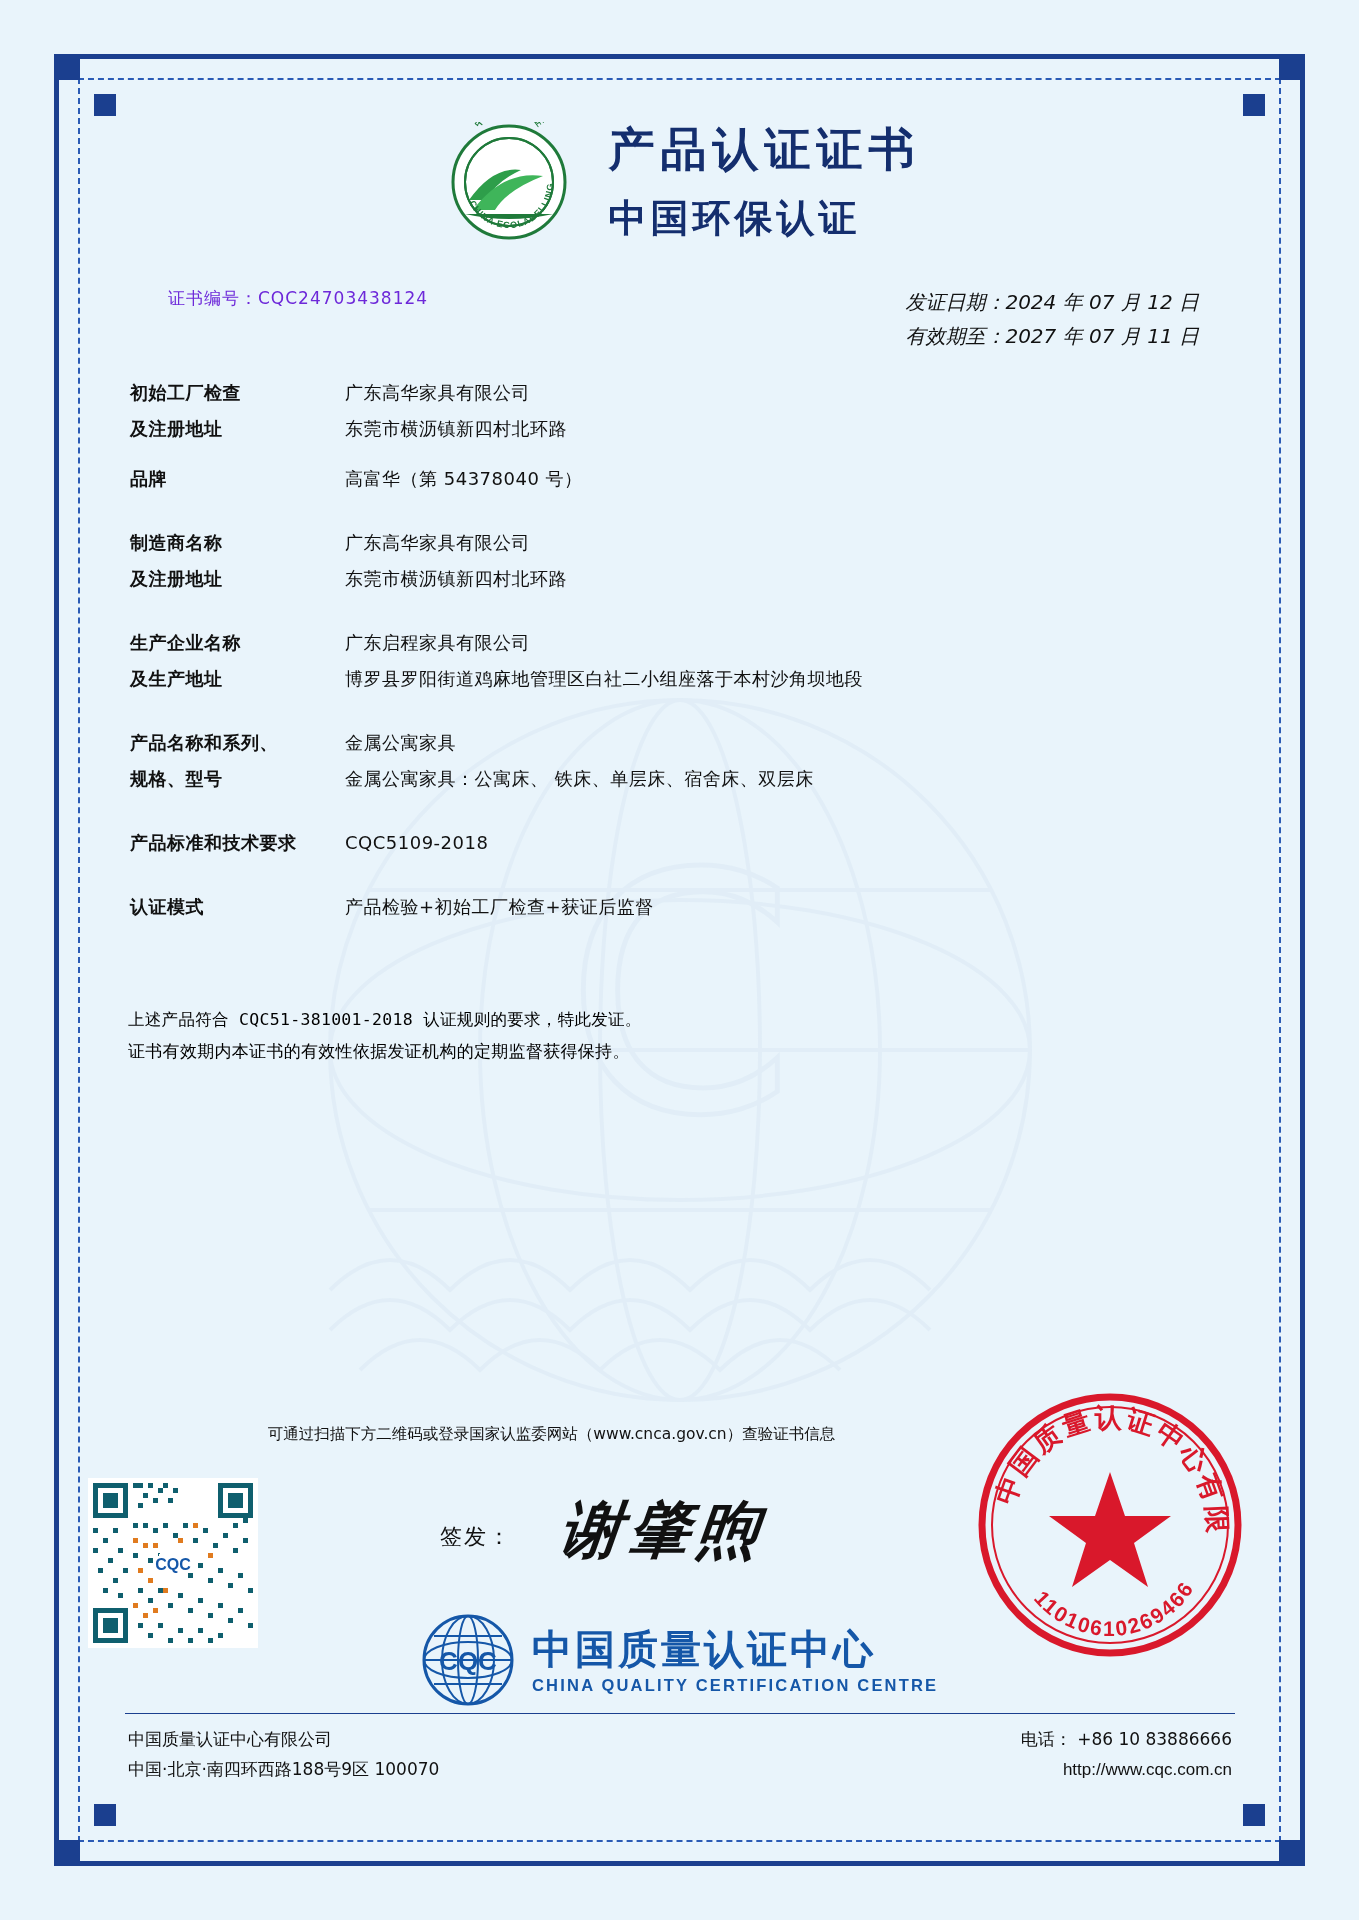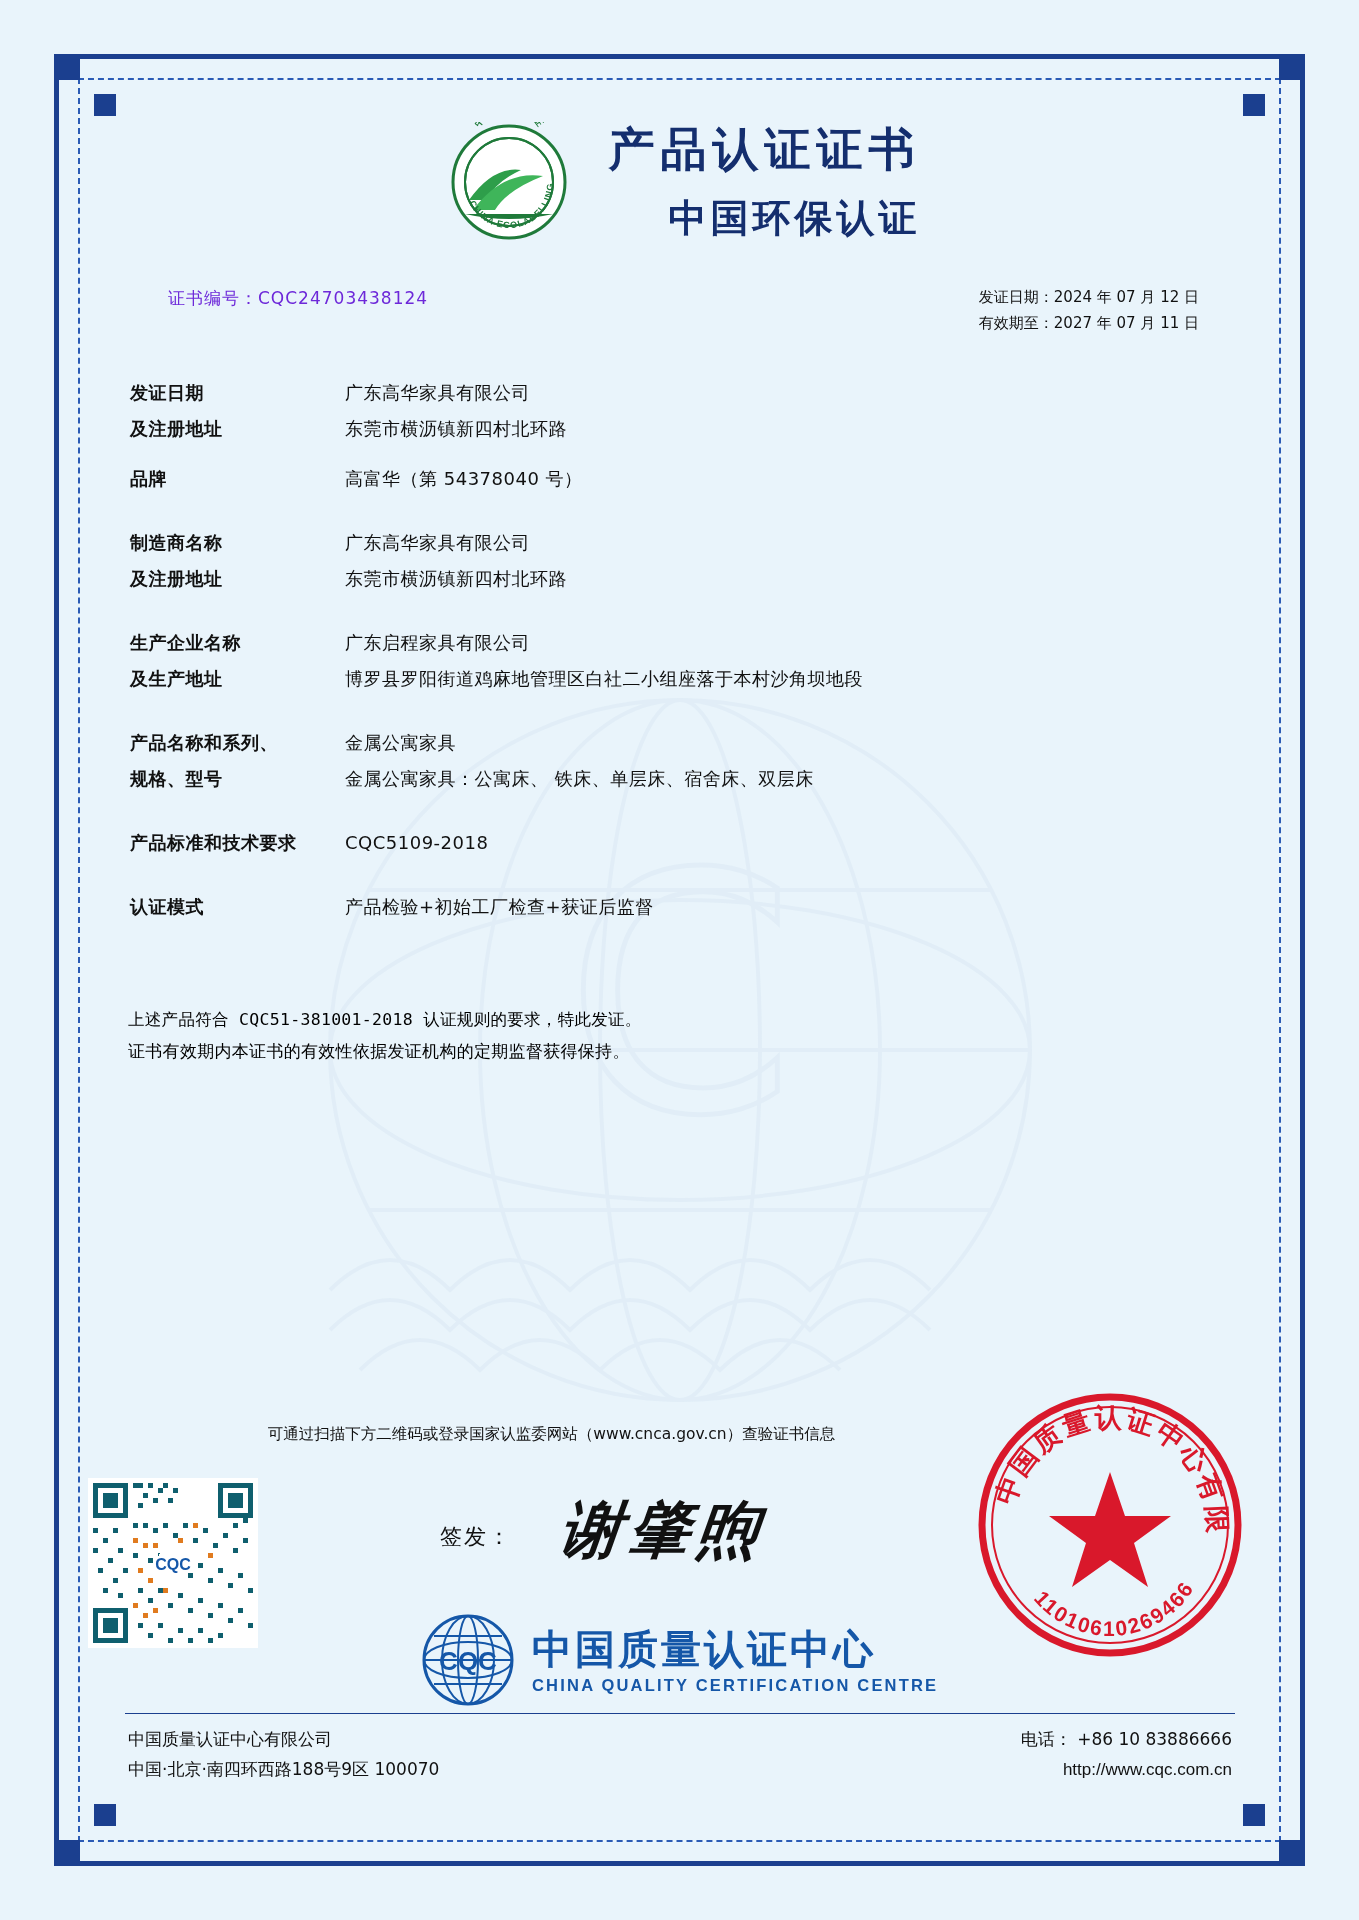--- a/index.html
+++ b/index.html
@@ -72,21 +72,21 @@
     width: 1203px;
     display: flex;
     justify-content: center;
     align-items: center;
   }
   .eco-logo {
     width: 140px; height: 120px;
     margin-right: 30px;
     flex: none;
   }
-  .title-block { text-align: right; }
+  .title-block { text-align: left; }
   .title-main {
     font-family: "DejaVu Sans", sans-serif;
     font-size: 46px;
     font-weight: bold;
     letter-spacing: 6px;
     color: #142e6e;
     line-height: 1.3;
   }
   .title-sub {
     font-family: "DejaVu Sans", sans-serif;
@@ -105,23 +105,24 @@
     font-family: "DejaVu Sans", sans-serif;
     font-size: 17px;
     color: #6d28d9;
     letter-spacing: 1px;
   }
   .dates {
     position: absolute;
     right: 160px; top: 285px;
     text-align: left;
     font-family: "DejaVu Sans", sans-serif;
-    font-size: 15px;
+    font-size: 20px;
     color: #111;
     line-height: 1.7;
+    font-style: italic;
   }
 
   
   .fields {
     position: absolute;
     left: 130px; top: 375px;
     width: 1080px;
     font-family: "DejaVu Sans", sans-serif;
     color: #111;
   }
@@ -314,21 +315,21 @@
     <div>
       <span>发证日期：</span><span>2024 年 07 月 12 日</span>
     </div>
     <div>
       <span>有效期至：</span><span>2027 年 07 月 11 日</span>
     </div>
   </div>
 
   <div class="fields">
     <div class="row">
-      <div class="lbl">发证日期</div>
+      <div class="lbl">初始工厂检查</div>
       <div class="val">广东高华家具有限公司</div>
     </div>
     <div class="row">
       <div class="lbl">及注册地址</div>
       <div class="val">东莞市横沥镇新四村北环路</div>
     </div>
     <div class="gap-s"></div>
     <div class="row">
       <div class="lbl">品牌</div>
       <div class="val">高富华（第 54378040 号）</div>

